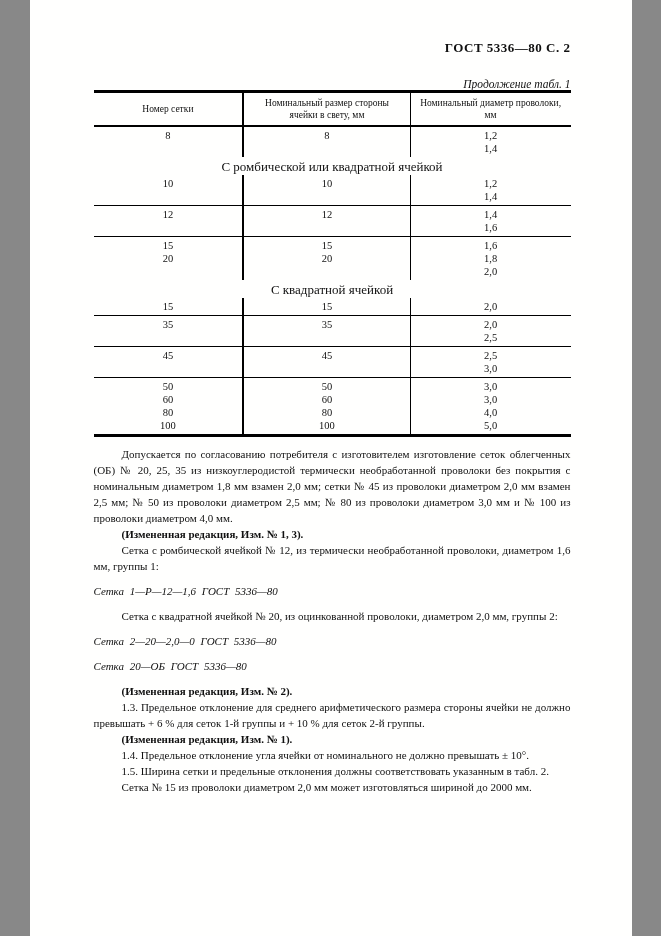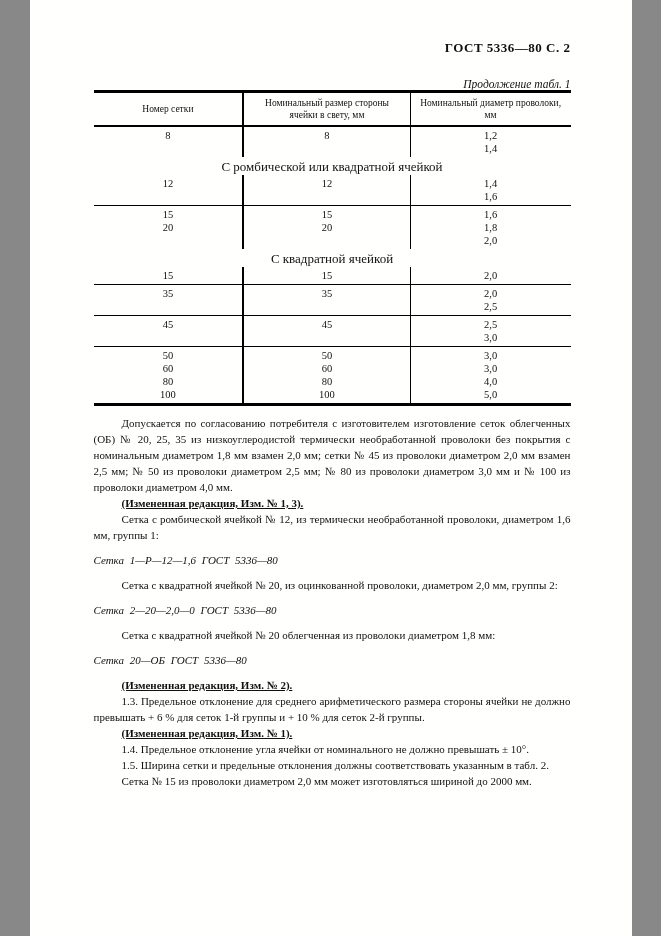--- a/index.html
+++ b/index.html
@@ -66,21 +66,20 @@
   }
   
   .text-block { margin-top: 9px; font-size: 11px; line-height: 16px; }
   .para {
     text-align: justify;
     text-indent: 28px;
   }
   .bold-note {
     font-weight: bold;
     text-indent: 28px;
-    text-decoration: underline;
   }
   .examples-heading {
     text-indent: 28px;
     letter-spacing: 3.5px;
     word-spacing: 7px;
   }
   .formula {
     text-align: left;
     font-style: italic;
     margin: 9px 0;
@@ -111,20 +110,26 @@
     </thead>
     <tbody>
       <tr class="data-row">
         <td class="b-r2">8</td>
         <td class="b-r1">8</td>
         <td>1,2
 1,4</td>
       </tr>
       <tr class="section-row">
         <td colspan="3">С ромбической или квадратной ячейкой</td>
+      </tr>
+      <tr class="data-row hline">
+        <td class="b-r2">10</td>
+        <td class="b-r1">10</td>
+        <td>1,2
+1,4</td>
       </tr>
       <tr class="data-row hline">
         <td class="b-r2">12</td>
         <td class="b-r1">12</td>
         <td>1,4
 1,6</td>
       </tr>
       <tr class="data-row">
         <td class="b-r2">15
 20</td>
@@ -171,21 +176,20 @@
     </tbody>
   </table>
 
   <div class="text-block">
     <p class="para">Допускается по согласованию потребителя с изготовителем изготовление сеток облегченных (ОБ) № 20, 25, 35 из низкоуглеродистой термически необработанной проволоки без покрытия с номинальным диаметром 1,8 мм взамен 2,0 мм; сетки № 45 из проволоки диаметром 2,0 мм взамен 2,5 мм; № 50 из проволоки диаметром 2,5 мм; № 80 из проволоки диаметром 3,0 мм и № 100 из проволоки диаметром 4,0 мм.</p>
     <p class="bold-note">(Измененная редакция, Изм. № 1, 3).</p>
     <p class="para">Сетка с ромбической ячейкой № 12, из термически необработанной проволоки, диаметром 1,6 мм, группы 1:</p>
     <p class="formula">Сетка 1—Р—12—1,6 ГОСТ 5336—80</p>
     <p class="para">Сетка с квадратной ячейкой № 20, из оцинкованной проволоки, диаметром 2,0 мм, группы 2:</p>
     <p class="formula">Сетка 2—20—2,0—0 ГОСТ 5336—80</p>
-    <p class="para">Сетка с квадратной ячейкой № 20 облегченная из проволоки диаметром 1,8 мм:</p>
     <p class="formula">Сетка 20—ОБ ГОСТ 5336—80</p>
     <p class="bold-note">(Измененная редакция, Изм. № 2).</p>
     <p class="para">1.3. Предельное отклонение для среднего арифметического размера стороны ячейки не должно превышать + 6 % для сеток 1-й группы и + 10 % для сеток 2-й группы.</p>
     <p class="bold-note">(Измененная редакция, Изм. № 1).</p>
     <p class="para">1.4. Предельное отклонение угла ячейки от номинального не должно превышать ± 10°.</p>
     <p class="para">1.5. Ширина сетки и предельные отклонения должны соответствовать указанным в табл. 2.</p>
     <p class="para">Сетка № 15 из проволоки диаметром 2,0 мм может изготовляться шириной до 2000 мм.</p>
   </div>
 
 </div>

